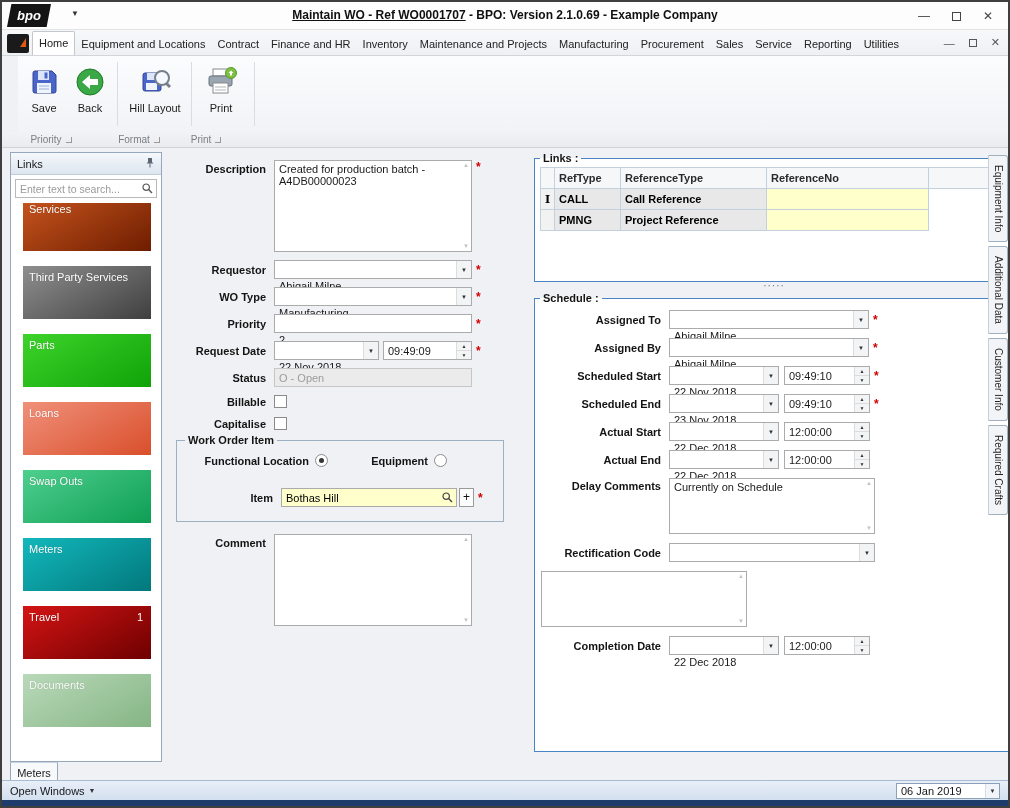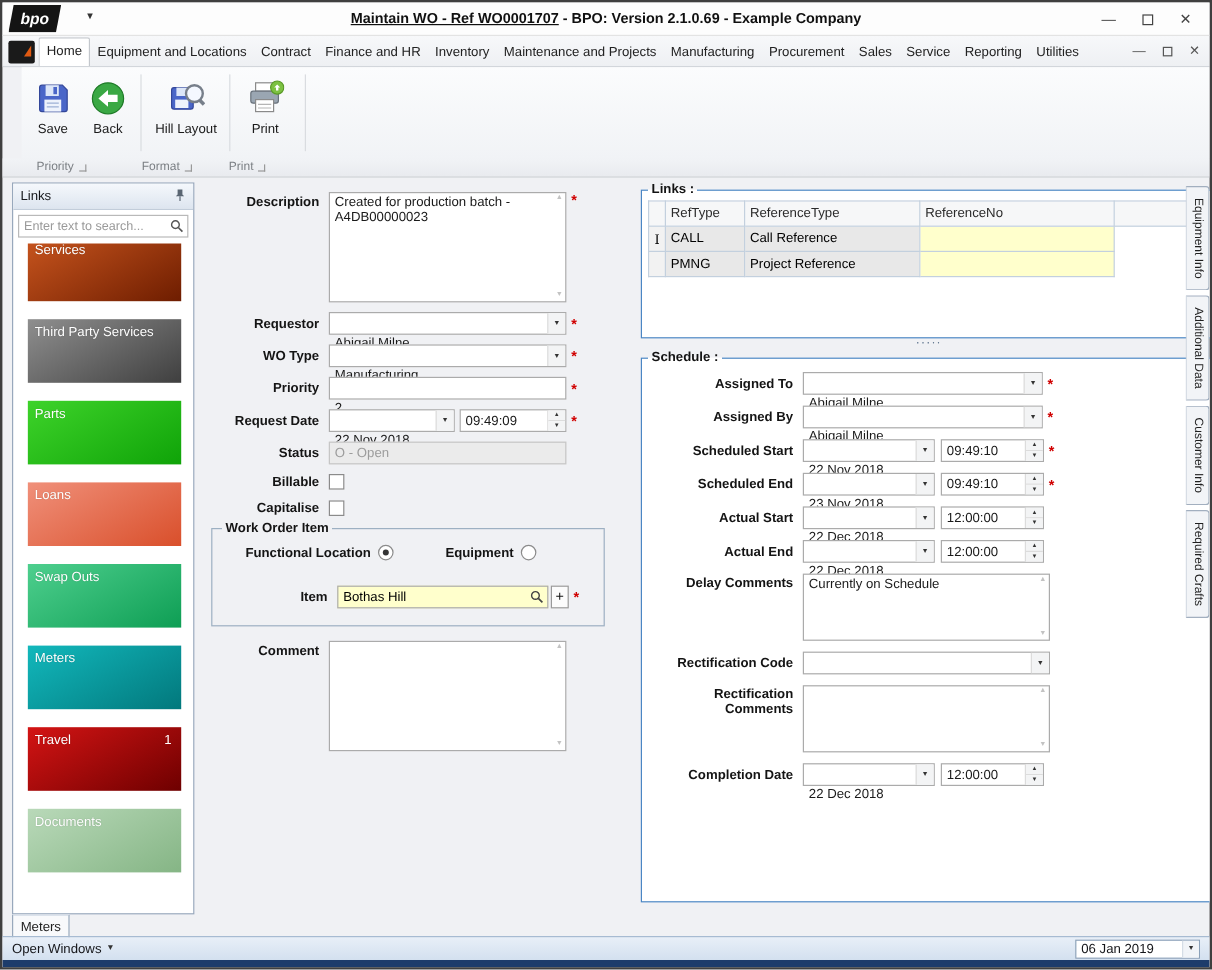--- a/index.html
+++ b/index.html
@@ -88,21 +88,21 @@
   .plusbtn { width:15px; height:19px; border:1px solid #9a9a9a; background:#fcfcfc; font-size:12px; line-height:16px; text-align:center; margin-left:2px; color:#111; }
 
   
   .right-panel { position:absolute; left:532px; top:150px; width:480px; }
   .grp { border:1px solid #4a86c4; background:#fff; padding:0; }
   .grp legend { font-size:11px; font-weight:bold; color:#131313; margin-left:5px; padding:0 3px; }
   .links-grp { height:130px; }
   .splitter { height:10px; text-align:center; font-size:10px; line-height:8px; color:#5b728c; letter-spacing:1px; }
   .schedule-grp { height:460px; }
   .links-table { border-collapse:collapse; table-layout:fixed; width:466px; margin:3px 5px 0; font-size:11px; }
-  .links-table th, .links-table td { border:1px solid #c3d0de; height:21px; padding:0 4px; text-align:left; font-weight:normal; overflow:hidden; white-space:nowrap; }
+  .links-table th, .links-table td { border:1px solid #c3d0de; height:21px; padding:0 4px; text-align:left; font-weight:bold; overflow:hidden; white-space:nowrap; }
   .links-table th { background:#f6f7f8; color:#2b2b2b; }
   .links-table td.ind { background:#f2f2f2; text-align:center; font-family:"DejaVu Serif", serif; font-size:11px; padding:0; }
   .links-table td.cell { background:#e8e8e8; }
   .links-table td.refno { background:#ffffcc; }
   .links-table .filler-td { border:none; background:transparent; }
   .srows { padding:6px 0 0 6px; }
   .srow { display:flex; align-items:center; margin-bottom:9px; }
   .srow.top { align-items:flex-start; }
   .srow .flabel { width:128px; text-align:right; padding-right:8px; flex:none; }
   .srow.top .flabel { padding-top:2px; }
@@ -487,21 +487,20 @@
           <div class="ta-wrap ta-md"><textarea style="">Currently on Schedule</textarea><span class="sa up">▲</span><span class="sa dn">▼</span></div>
         </div>
         <div class="srow">
           <span class="flabel">Rectification Code</span>
           <div class="combo w206">
               <span class="val"></span>
               <span class="dd">▼</span>
             </div>
         </div>
         <div class="srow top">
-          <span class="flabel">Rectification Comments</span>
           <div class="ta-wrap ta-md"><textarea style=""></textarea><span class="sa up">▲</span><span class="sa dn">▼</span></div>
         </div>
         <div class="srow">
           <span class="flabel">Completion Date</span>
           <div class="combo wdate">
               <span class="val">22 Dec 2018</span>
               <span class="dd">▼</span>
             </div>
           <div class="spin wtime">
               <span class="val">12:00:00</span>

